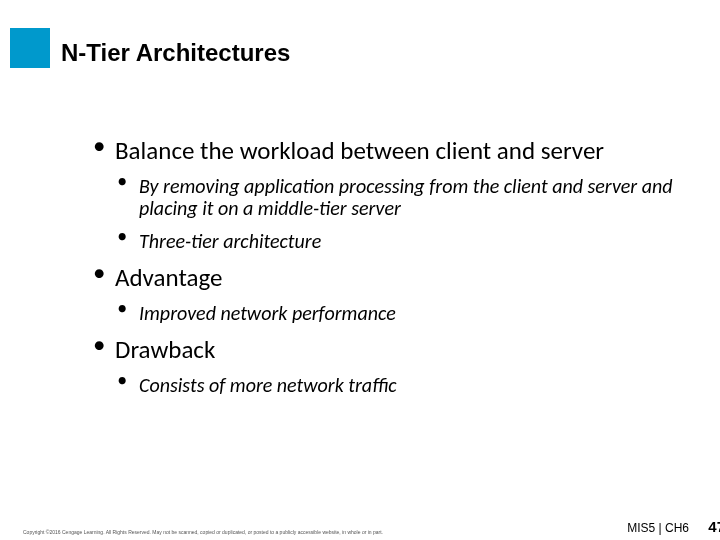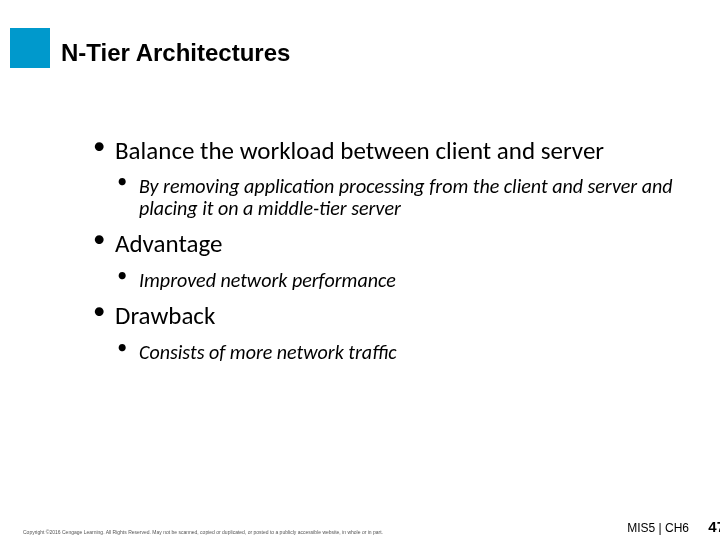--- a/index.html
+++ b/index.html
@@ -20,20 +20,21 @@
 </head>
 <body>
 
 <div class="slide">
   <div class="accent-square"></div>
   <div class="title">N-Tier Architectures</div>
 
   <div class="content">
     <div class="b1">Balance the workload between client and server</div>
     <div class="b2">By removing application processing from the client and server and placing it on a middle-tier server</div>
+    <div class="b2">Three-tier architecture</div>
     <div class="b1">Advantage</div>
     <div class="b2">Improved network performance</div>
     <div class="b1">Drawback</div>
     <div class="b2">Consists of more network traffic</div>
   </div>
 
   <div class="footer">
     <div class="copyright">Copyright ©2016 Cengage Learning. All Rights Reserved. May not be scanned, copied or duplicated, or posted to a publicly accessible website, in whole or in part.</div>
     <div class="book">MIS5 | CH6</div>
     <div class="pagenum">47</div>

